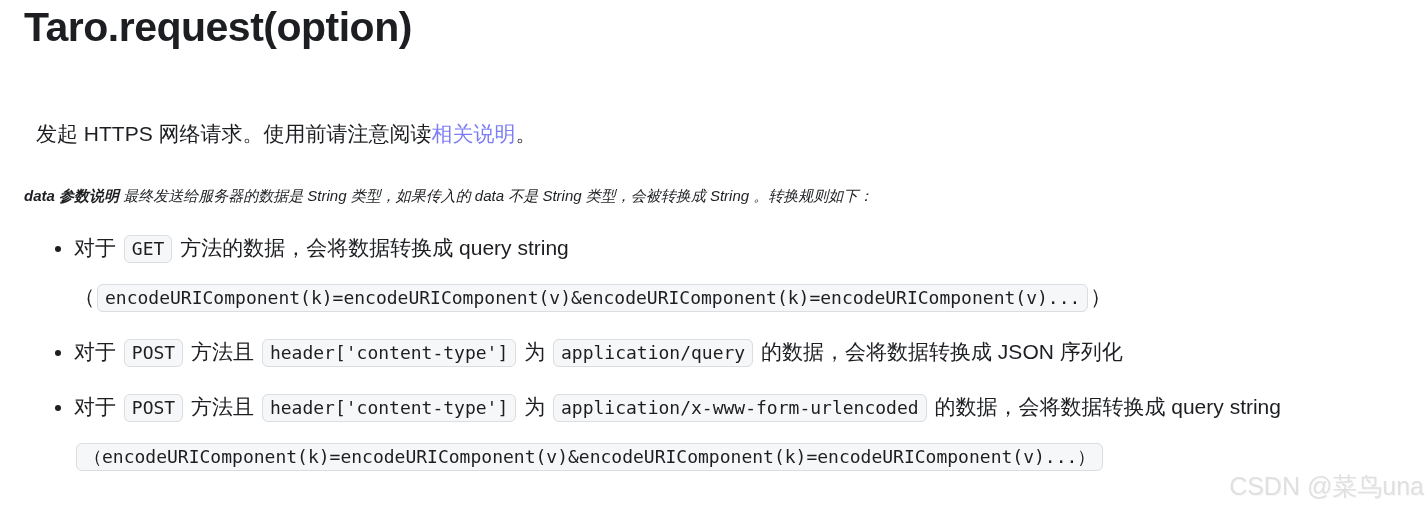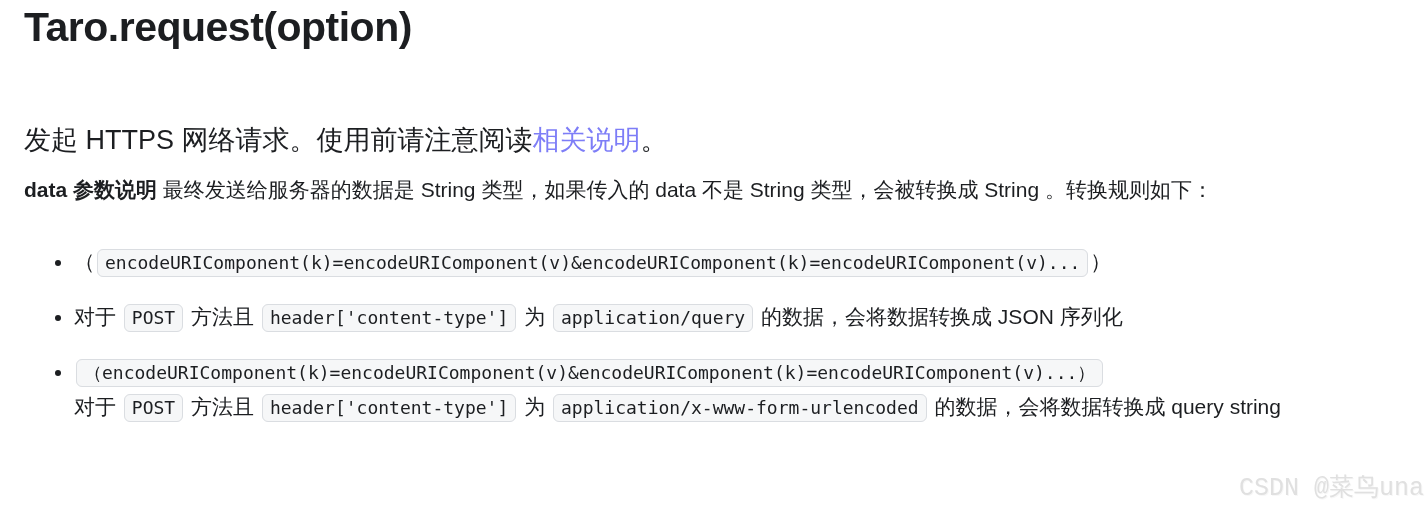--- a/index.html
+++ b/index.html
@@ -18,37 +18,38 @@
     left: 24px;
     margin: 0;
     font-size: 41px;
     font-weight: 700;
     letter-spacing: -0.5px;
     color: var(--text, #1c1e21);
   }
   .intro {
     position: absolute;
     top: 98px;
-    left: 24px;
-    font-size: 27px;
+    left: 36px;
+    font-size: 21px;
     line-height: 30px;
     white-space: nowrap;
   }
   .doc-link {
     color: var(--link, #7d7df7);
     text-decoration: none;
     cursor: pointer;
   }
   .data-note {
     position: absolute;
-    top: 154px;
+    top: 166px;
     left: 24px;
-    font-size: 21px;
+    font-size: 15px;
     line-height: 30px;
     white-space: nowrap;
+    font-style: italic;
   }
   .data-note b { font-weight: 700; }
   .rules {
     position: absolute;
     top: 231px;
     left: 24px;
     right: 0;
   }
   .rules ul {
     margin: 0;
@@ -75,44 +76,44 @@
   }
   .watermark {
     position: absolute;
     right: 3px;
     bottom: 6px;
     font-size: 25px;
     color: var(--watermark, #e0e0e0);
     text-shadow: 1px 1px 0 #f7f7f7;
     white-space: nowrap;
     user-select: none;
-    font-family: Liberation Mono, monospace;
   }
 </style>
 </head>
 <body>
 
 <div class="page">
 
   <h1 class="page-title">Taro.request(option)</h1>
 
   <p class="intro"><span>发起 HTTPS 网络请求。使用前请注意阅读</span><a class="doc-link">相关说明</a><span>。</span></p>
 
   <p class="data-note"><b>data 参数说明</b><span> 最终发送给服务器的数据是 String 类型，如果传入的 data 不是 String 类型，会被转换成 String 。转换规则如下：</span></p>
 
   <div class="rules">
     <ul>
         <li>
+          <div class="line"><span>对于 </span><span class="inline-code">GET</span><span> 方法的数据，会将数据转换成 query string</span></div>
           <div class="line cont"><span>（</span><span class="inline-code">encodeURIComponent(k)=encodeURIComponent(v)&amp;encodeURIComponent(k)=encodeURIComponent(v)...</span><span>）</span></div>
         </li>
         <li>
           <div class="line"><span>对于 </span><span class="inline-code">POST</span><span> 方法且 </span><span class="inline-code">header['content-type']</span><span> 为 </span><span class="inline-code">application/query</span><span> 的数据，会将数据转换成 JSON 序列化</span></div>
         </li>
         <li>
+          <div class="line"><span>对于 </span><span class="inline-code">POST</span><span> 方法且 </span><span class="inline-code">header['content-type']</span><span> 为 </span><span class="inline-code">application/x-www-form-urlencoded</span><span> 的数据，会将数据转换成 query string</span></div>
           <div class="line cont"><span class="inline-code">（encodeURIComponent(k)=encodeURIComponent(v)&amp;encodeURIComponent(k)=encodeURIComponent(v)...）</span></div>
-          <div class="line"><span>对于 </span><span class="inline-code">POST</span><span> 方法且 </span><span class="inline-code">header['content-type']</span><span> 为 </span><span class="inline-code">application/x-www-form-urlencoded</span><span> 的数据，会将数据转换成 query string</span></div>
         </li>
       </ul>
   </div>
 
   <div class="watermark">CSDN @菜鸟una</div>
 
 </div>
 
 </body></html>

